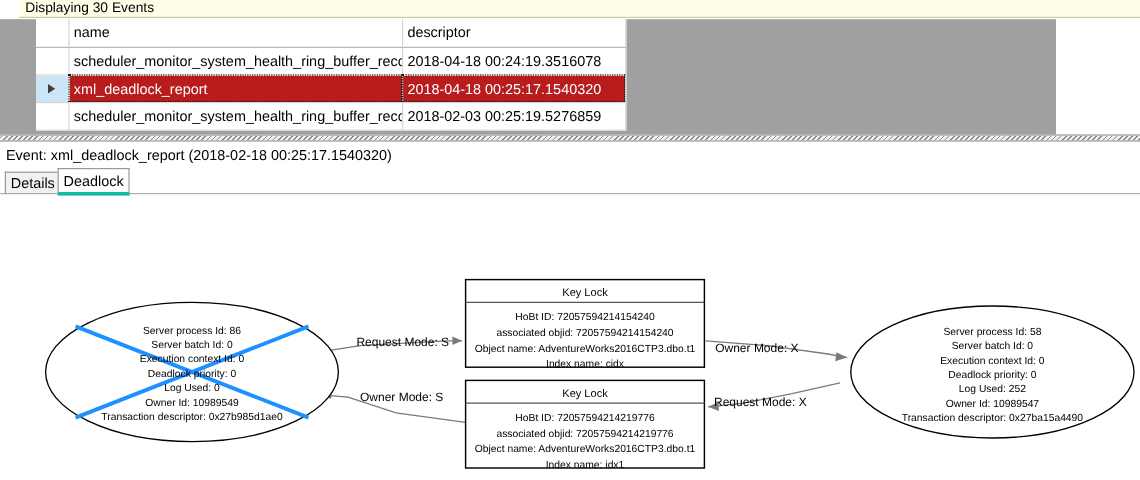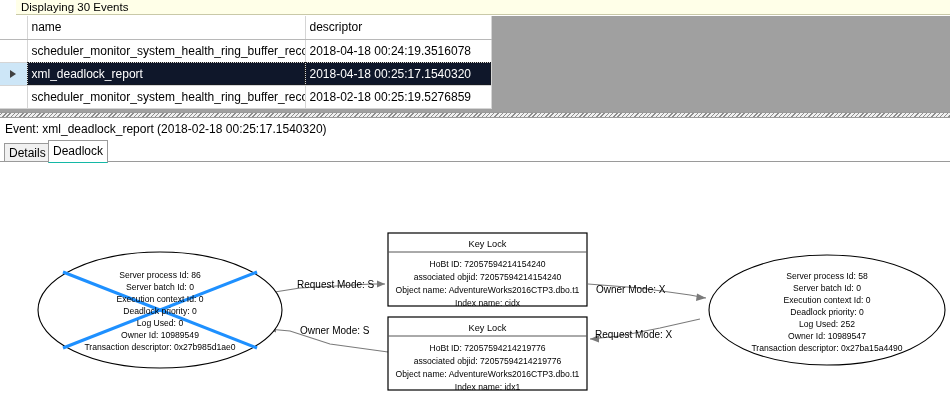--- a/index.html
+++ b/index.html
@@ -32,22 +32,23 @@
     box-sizing: border-box;
     font-size: 11.5px;
     line-height: 14px;
     padding-left: 5px;
     color: #000;
     white-space: nowrap;
   }
   #events-grid {
     position: absolute;
     left: 0; top: 16px;
-    width: 950px; height: 96px;
+    width: 850px; height: 96px;
     background: #a0a0a0;
+    padding-left: 30px;
   }
   table.grid {
     border-collapse: collapse;
     table-layout: fixed;
     width: 491px;
     background: #ffffff;
   }
   table.grid col.c-sel { width: 27px; }
   table.grid col.c-name { width: 278px; }
   table.grid col.c-ts { width: 186px; }
@@ -72,21 +73,21 @@
   }
   table.grid td.sel-cell, table.grid th.sel-cell {
     padding: 0;
     text-align: center;
     background: #ffffff;
   }
   tr.row-selected td.sel-cell {
     background: #cde6f7;
   }
   tr.row-selected td.data-cell {
-    background: #0f172a;
+    background: #b91c1c;
     color: #ffffff;
     outline: 1px dotted #1a1a1a;
     outline-offset: -1px;
   }
   .tri {
     display: inline-block;
     width: 0; height: 0;
     border-left: 6px solid #404040;
     border-top: 4.5px solid transparent;
     border-bottom: 4.5px solid transparent;
@@ -138,21 +139,21 @@
     background: #f1f1f1;
     box-sizing: border-box;
     color: #000;
     white-space: nowrap;
   }
   .tab.active {
     top: 0;
     height: 23px;
     line-height: 21px;
     background: #ffffff;
-    border-bottom: 1px solid #14b8a6;
+    border-bottom: 3px solid #14b8a6;
     z-index: 3;
   }
   #tab-details { left: 4px; }
   #tab-deadlock { left: 48px; }
   #tab-underline {
     position: absolute;
     left: 0; top: 161px;
     width: 950px; height: 1px;
     background: #9a9a9a;
   }
@@ -228,21 +229,21 @@
         <tr class="row-selected">
           <td class="sel-cell">
             <span class="tri"></span>
           </td>
           <td class="data-cell">xml_deadlock_report</td>
           <td class="data-cell">2018-04-18 00:25:17.1540320</td>
         </tr>
         <tr>
           <td class="sel-cell"></td>
           <td class="data-cell">scheduler_monitor_system_health_ring_buffer_recorded</td>
-          <td class="data-cell">2018-02-18 00:25:19.5276859</td>
+          <td class="data-cell">2018-02-03 00:25:19.5276859</td>
         </tr>
       </tbody>
     </table>
   </div>
 </div>
 
 <div id="splitter"></div>
 
 <div id="event-header">Event: xml_deadlock_report (2018-02-18 00:25:17.1540320)</div>
 

